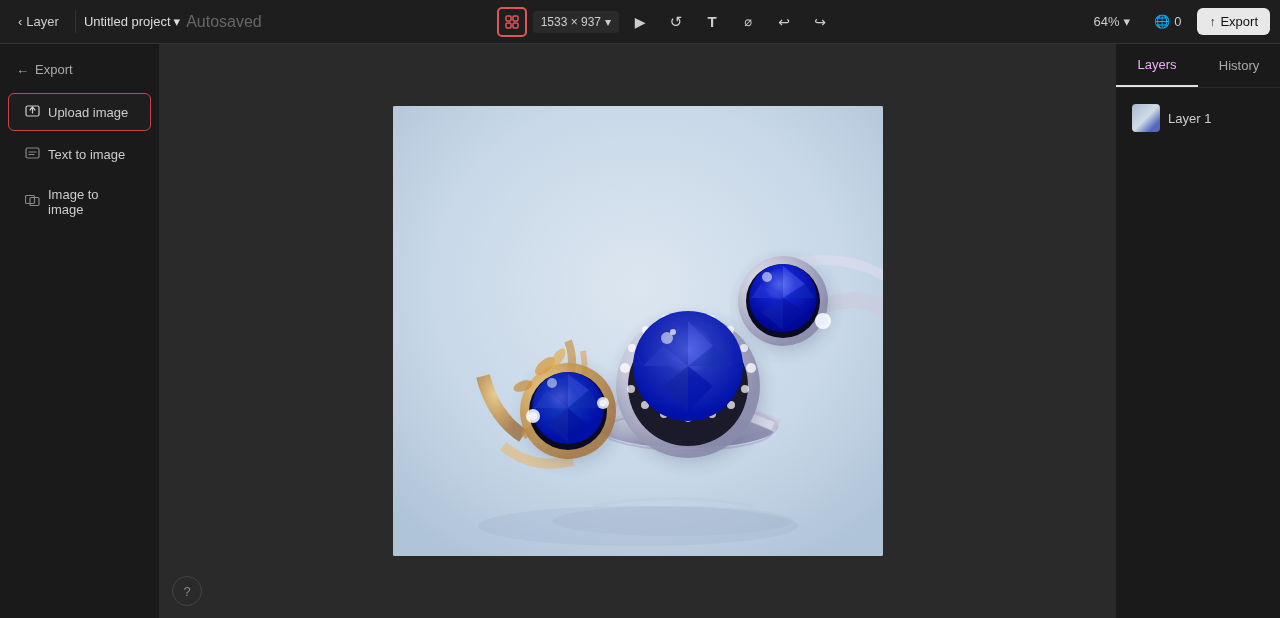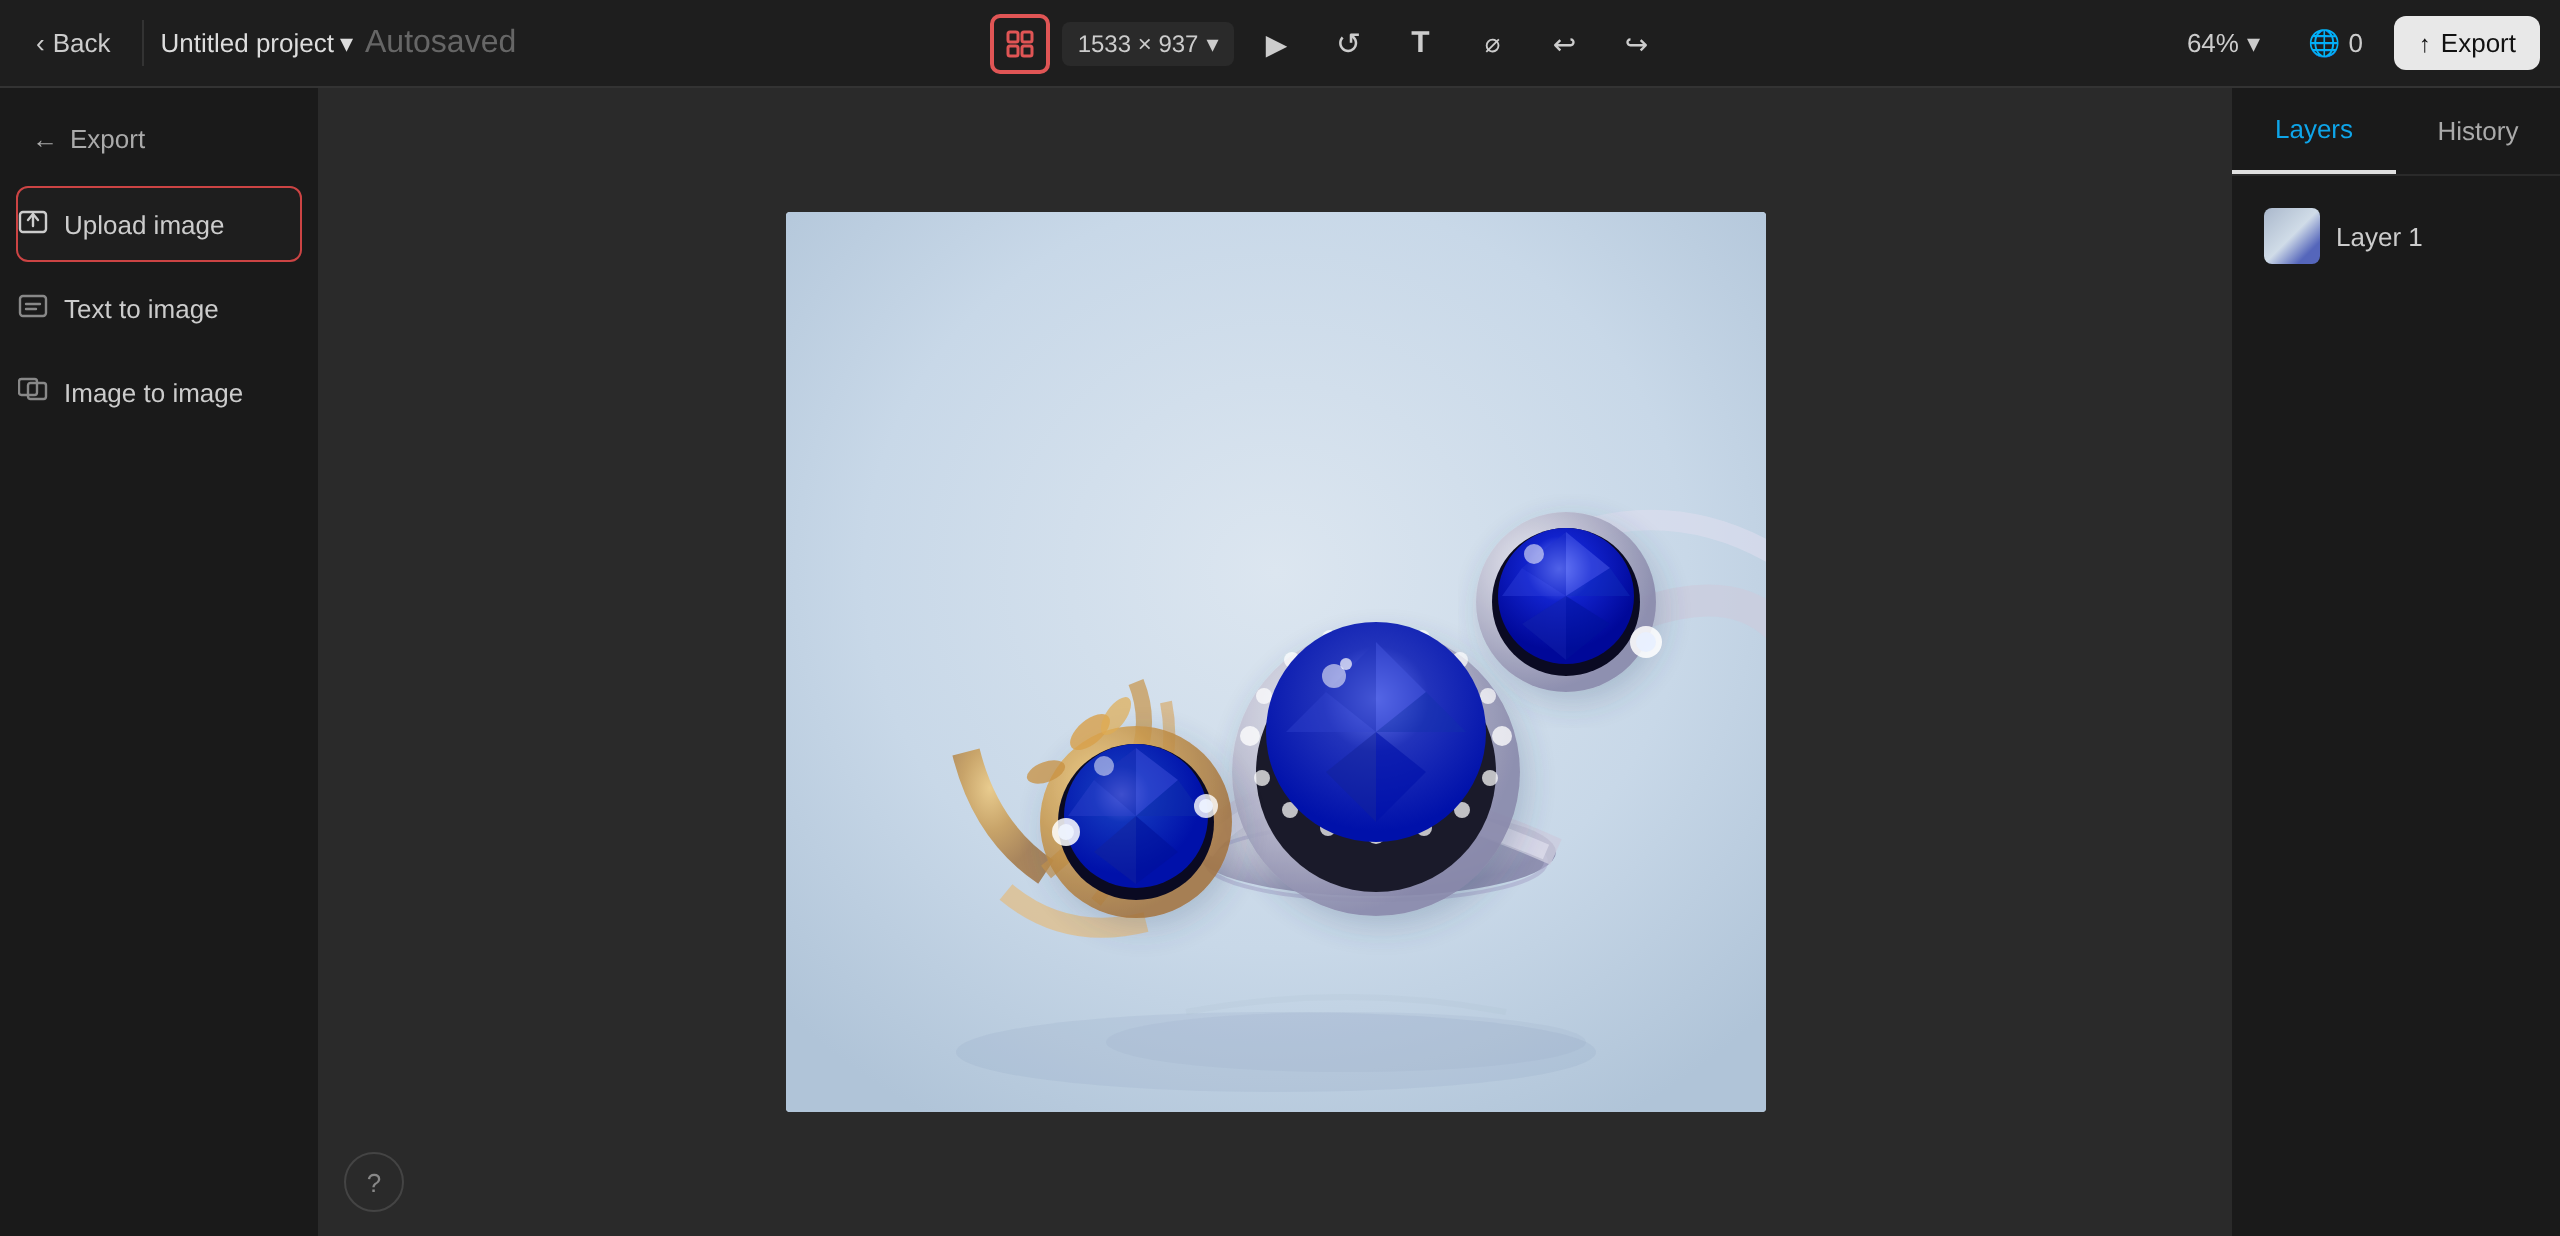--- a/index.html
+++ b/index.html
@@ -155,21 +155,21 @@
       gap: 6px;
       padding: 6px 8px;
       font-size: 13px;
       color: #aaa;
       margin-bottom: 10px;
     }
     .sidebar-item {
       display: flex;
       align-items: center;
       gap: 8px;
-      padding: 9px 0;
+      padding: 9px 16px;
       border-radius: 6px;
       font-size: 13px;
       color: #ccc;
       cursor: pointer;
       margin-bottom: 4px;
       border: 1px solid transparent;
     }
     .sidebar-item.active {
       background: #1e1e1e;
       border: 1.5px solid #cc4444;
@@ -246,21 +246,21 @@
       flex: 1;
       height: 100%;
       display: flex;
       align-items: center;
       justify-content: center;
       font-size: 13px;
       cursor: pointer;
       color: #aaa;
     }
     .right-tab.active {
-      color: #0ea5e9;
+      color: #f0abfc;
       border-bottom: 2px solid #e0e0e0;
       text-align: right;
     }
     .layers-content {
       padding: 10px 8px;
     }
     .layer-item {
       display: flex;
       align-items: center;
       gap: 8px;
@@ -295,21 +295,21 @@
       margin: 0 2px;
     }
   </style>
 </head>
 <body>
 
 <div class="topbar">
   <div class="topbar-left">
     <div class="back-btn">
       <span>‹</span>
-      <span>Back</span>
+      <span>Layer</span>
     </div>
     <div class="divider"></div>
     <div class="project-name">
       <span>Untitled project</span>
       <span>▾</span>
     </div>
     <span class="autosaved">Autosaved</span>
   </div>
 
   <div class="topbar-center">

